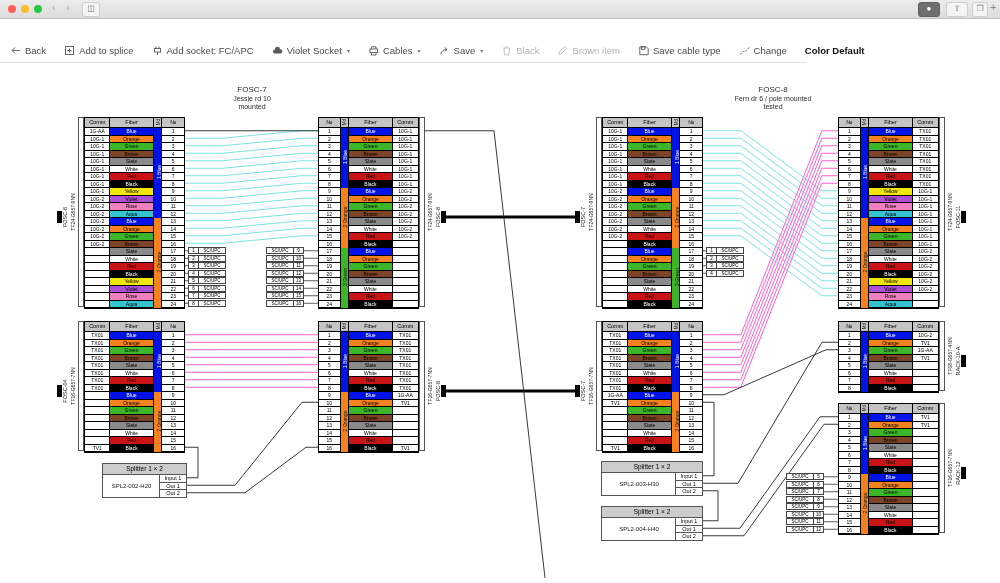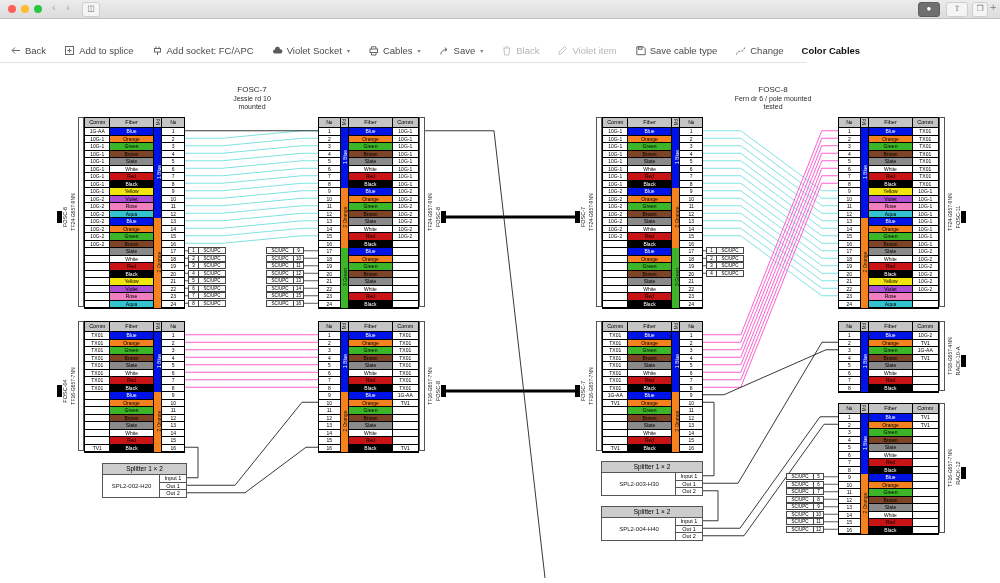--- a/index.html
+++ b/index.html
@@ -136,41 +136,41 @@
           </g>
         </svg>
         <span>Black</span>
       </div>
       <div class="tb-item disabled">
         <svg width="11" height="11" viewBox="0 0 11 11">
           <g fill="none" stroke="#666" stroke-width="1">
             <path d="M2 9.5V7L7.5 1.5l2 2L4 9l-2 .5z"></path>
           </g>
         </svg>
-        <span>Violet item</span>
+        <span>Brown item</span>
       </div>
       <div class="tb-item">
         <svg width="11" height="11" viewBox="0 0 11 11">
           <g fill="none" stroke="#666" stroke-width="1">
             <path d="M1.8 1.8h6.5l1.9 1.9v6H1.8z"></path>
             <rect x="3.5" y="1.8" width="3.5" height="2.5"></rect>
           </g>
         </svg>
         <span>Save cable type</span>
       </div>
       <div class="tb-item">
         <svg width="11" height="11" viewBox="0 0 11 11">
           <g fill="none" stroke="#666" stroke-width="1">
             <path d="M1.5 9.5C3.5 4 7 9 9.8 2.5" stroke-dasharray="2 1.2"></path>
           </g>
         </svg>
         <span>Change</span>
       </div>
       <div class="tb-item emph">
-        <span>Color Cables</span>
+        <span>Color Default</span>
       </div>
     </div>
 
   <div id="canvas">
     <svg id="wires" width="1000" height="583">
         <polyline points="185,250.75 188,250.75" fill="none" stroke="#333" stroke-width="0.8"></polyline>
         <polyline points="185,258.25 188,258.25" fill="none" stroke="#333" stroke-width="0.8"></polyline>
         <polyline points="185,265.75 188,265.75" fill="none" stroke="#333" stroke-width="0.8"></polyline>
         <polyline points="185,273.25 188,273.25" fill="none" stroke="#333" stroke-width="0.8"></polyline>
         <polyline points="185,280.75 188,280.75" fill="none" stroke="#333" stroke-width="0.8"></polyline>

